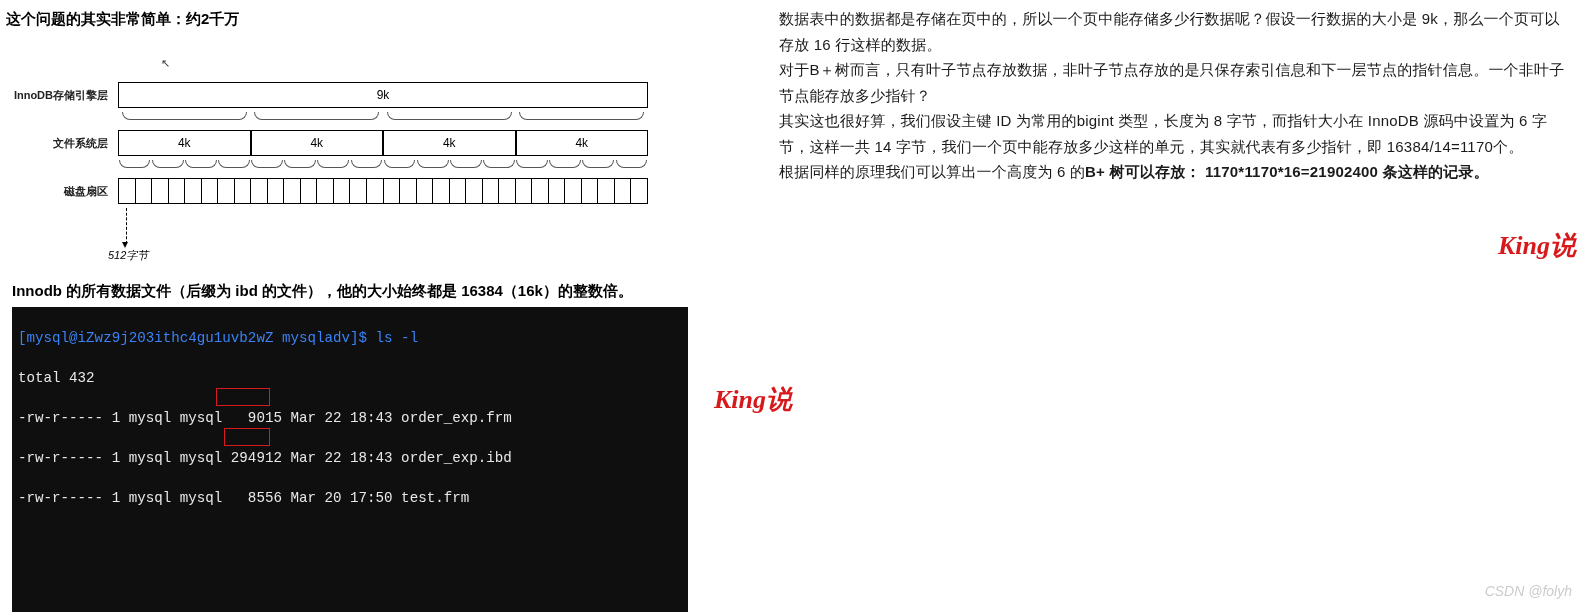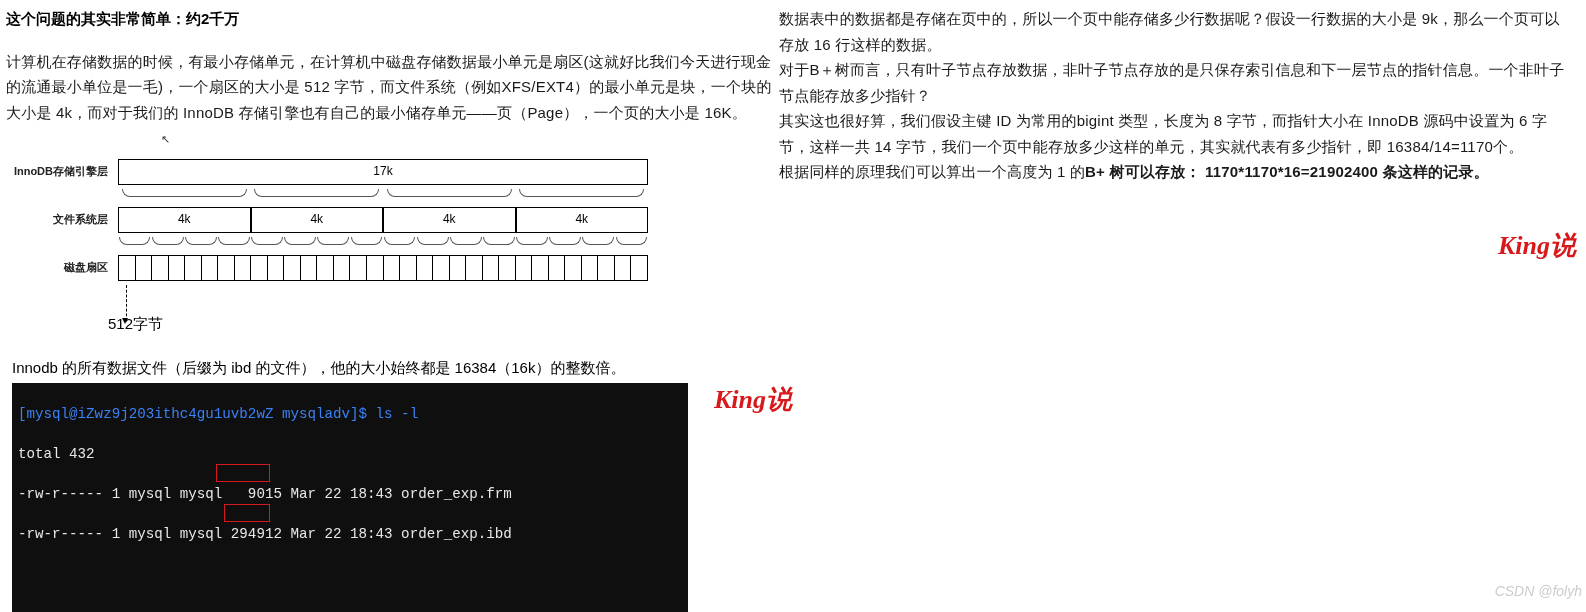--- a/index.html
+++ b/index.html
@@ -20,48 +20,47 @@
   .brace:before { content:""; position:absolute; left:2%; right:2%; top:0; height:7px; border:1px solid #555; border-top:none; border-radius:0 0 8px 8px; }
   .bracewrap4 .brace:before { left:3%; right:3%; }
   .dbox-four { flex:0 0 530px; display:flex; }
   .d4 { flex:1; border:1px solid #000; height:26px; display:flex; align-items:center; justify-content:center; font-size:12px; }
   .dbox-many { flex:0 0 530px; display:flex; border:1px solid #000; height:26px; }
   .dm { flex:1; border-right:1px solid #000; }
   .dm:last-child { border-right:none; }
   .arrowcol { margin-left:112px; width:530px; position:relative; height:54px; }
   .darrow { position:absolute; left:8px; top:0; border-left:1px dashed #000; height:36px; }
   .darrow:after { content:"▾"; position:absolute; left:-5px; bottom:-10px; font-size:12px; color:#000; }
-  .dcap { position:absolute; left:-10px; top:26px; font-size:15px; }
+  .dcap { position:absolute; left:-10px; top:38px; font-size:11px;font-style:italic; }
 
   .wm1 { color:#d7191c; font-style:italic; font-weight:700; font-size:26px; font-family:Georgia,serif; position:absolute; left:714px; top:378px; }
   .wm2 { color:#d7191c; font-style:italic; font-weight:700; font-size:26px; font-family:Georgia,serif; position:absolute; left:1498px; top:224px; }
-  .csdn { color:#ccc; font-size:14px; position:absolute; right:4px; bottom:8px; font-style:italic; }
+  .csdn { color:#ccc; font-size:14px; position:absolute; right:14px; bottom:8px; font-style:italic; }
 
-  .sub2 { font-weight:400; margin:6px 0 3px 6px; }
+  .sub2 { font-weight:700; margin:6px 0 3px 6px; }
 
   .term { background:#0f0f0f; color:#e8e8e8; font-family:Consolas,"Courier New",monospace; font-size:14.2px; line-height:20px; width:676px; margin-left:6px; padding:1px 6px 1px 6px; white-space:pre; position:relative; }
   .tline { display:block; }
   .hostc { color:#3b82f6; }
   .hl1, .hl2 { position:absolute; border:1px solid #d7191c; height:18px; }
 
   b { font-weight:700; }
 </style>
 </head>
 <body>
 
 <div class="cols">
   <div class="left">
     <div class="title">这个问题的其实非常简单：约2千万</div>
-    <div class="p">计算机在存储数据的时候，有最小存储单元，在计算机中磁盘存储数据最小单元是扇区(这就好比我们今天进行现金的流通最小单位是一毛)，一个扇区的大小是 512 字节，而文件系统（例如XFS/EXT4）的最小单元是块，一个块的大小是 4k，而对于我们的 InnoDB 存储引擎也有自己的最小储存单元——页（Page），一个页的大小是 16K。</div>
     <span class="cursor">↖</span>
 
     <div class="diagram">
       <div class="drow">
         <div class="dlabel">InnoDB存储引擎层</div>
-        <div class="dbox-one">17k</div>
+        <div class="dbox-one">9k</div>
       </div>
       <div class="drow">
         <div class="dlabel"></div>
         <div class="bracewrap bracewrap4">
           <div class="brace"></div>
             <div class="brace"></div>
             <div class="brace"></div>
             <div class="brace"></div>
         </div>
       </div>
@@ -138,30 +137,31 @@
       </div>
     </div>
 
     <div class="sub2">Innodb 的所有数据文件（后缀为 ibd 的文件），他的大小始终都是 16384（16k）的整数倍。</div>
 
     <div class="term">
 <span class="tline"><span class="hostc">[mysql@iZwz9j203ithc4gu1uvb2wZ mysqladv]$ ls -l</span></span>
 <span class="tline">total 432</span>
 <span class="tline">-rw-r----- 1 mysql mysql   9015 Mar 22 18:43 order_exp.frm</span>
 <span class="tline">-rw-r----- 1 mysql mysql 294912 Mar 22 18:43 order_exp.ibd</span>
+<span class="tline">-rw-r----- 1 mysql mysql   8556 Mar 20 17:50 test.frm</span>
 
 
 <div class="hl1" style="left:204px;top:81px;width:54px;"></div>
 <div class="hl2" style="left:212px;top:121px;width:46px;"></div>
     </div>
   </div>
 
   <div class="right">
     <div class="p">数据表中的数据都是存储在页中的，所以一个页中能存储多少行数据呢？假设一行数据的大小是 9k，那么一个页可以存放 16 行这样的数据。</div>
     <div class="p">对于B＋树而言，只有叶子节点存放数据，非叶子节点存放的是只保存索引信息和下一层节点的指针信息。一个非叶子节点能存放多少指针？</div>
     <div class="p">其实这也很好算，我们假设主键 ID 为常用的bigint 类型，长度为 8 字节，而指针大小在 InnoDB 源码中设置为 6 字节，这样一共 14 字节，我们一个页中能存放多少这样的单元，其实就代表有多少指针，即 16384/14=1170个。</div>
-    <div class="p"><span>根据同样的原理我们可以算出一个高度为 1 的</span><b>B+ 树可以存放：  1170*1170*16=21902400 条这样的记录。</b></div>
+    <div class="p"><span>根据同样的原理我们可以算出一个高度为 6 的</span><b>B+ 树可以存放：  1170*1170*16=21902400 条这样的记录。</b></div>
   </div>
 </div>
 
 <div class="wm1">King说</div>
 <div class="wm2">King说</div>
 <div class="csdn">CSDN @folyh</div>
 
 </body></html>

